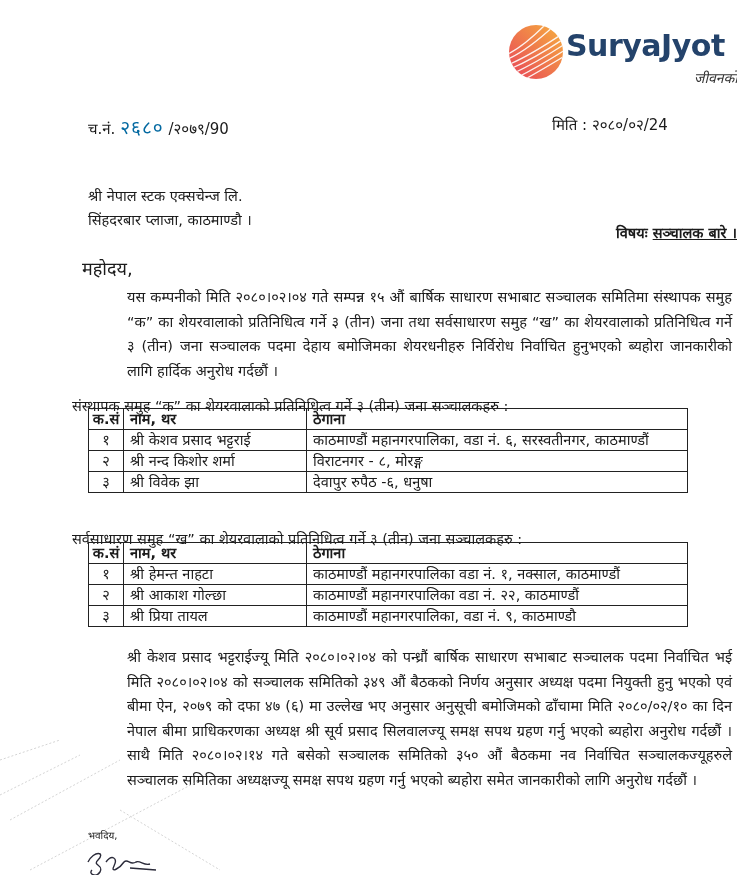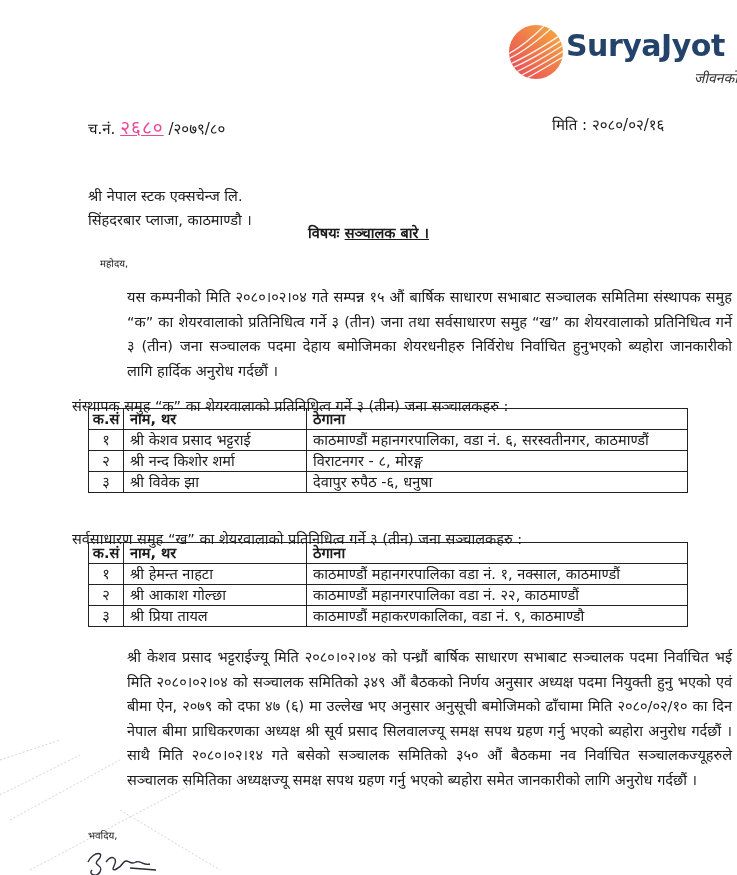--- a/index.html
+++ b/index.html
@@ -12,26 +12,26 @@
   .logo-mark { position: absolute; left: 0; top: 0; width: 56px; height: 56px; }
   .logo-text {
     position: absolute; left: 58px; top: 4px; font-family: "DejaVu Sans", sans-serif;
     font-weight: bold; font-size: 30px; color: #24436b; letter-spacing: -0.5px; white-space: nowrap;
   }
   .logo-tagline {
     position: absolute; left: 186px; top: 44px; font-size: 14px; font-style: italic;
     color: #333; white-space: nowrap;
   }
   .ref { position: absolute; left: 88px; top: 114px; font-size: 15px; white-space: nowrap; }
-  .ref .hand { font-family: "DejaVu Serif", serif; font-size: 19px; color: #ec4899; letter-spacing: 1px; text-decoration: underline; }
+  .ref .hand { font-family: "DejaVu Serif", serif; font-size: 19px; color: #0369a1; letter-spacing: 1px; }
   .date { position: absolute; left: 552px; top: 114px; font-size: 15px; white-space: nowrap; }
   .addr { position: absolute; left: 88px; top: 184px; font-size: 14.5px; line-height: 24px; }
-  .subject { position: absolute; left: 0; width: 737px; top: 222px; text-align: center; font-size: 14.5px; font-weight: bold; }
+  .subject { position: absolute; left: 0; width: 737px; top: 222px; text-align: right; font-size: 14.5px; font-weight: bold; }
   .subject .u { text-decoration: underline; }
-  .salutation { position: absolute; left: 100px; top: 256px; font-size: 10px; }
+  .salutation { position: absolute; left: 82px; top: 256px; font-size: 18px; }
   .para {
     position: absolute; left: 88px; width: 605px; font-size: 14.5px; line-height: 24.5px;
     text-align: justify; text-align-last: left; margin-left: 39px;
   }
   .p1 { top: 285px; }
   .p2 { top: 645px; }
   .cap { position: absolute; left: 72px; font-size: 14.5px; white-space: nowrap; margin-top: 11px; }
   .cap1 { top: 384px; }
   .cap2 { top: 517px; }
   table.dir {
@@ -72,26 +72,26 @@
       <path d="M0 30 Q 16 22 38 0"></path>
     </g>
   </svg>
   <div class="logo-text">SuryaJyot</div>
   <div class="logo-tagline">जीवनको ल</div>
 </div>
 
 <div class="ref">
   <span>च.नं.</span>
   <span class="hand">२६८०</span>
-  <span>/२०७९/८०</span>
+  <span>/२०७९/90</span>
 </div>
 
 <div class="date">
   <span>मिति :</span>
-  <span>२०८०/०२/१६</span>
+  <span>२०८०/०२/24</span>
 </div>
 
 <div class="addr">
   <div>श्री नेपाल स्टक एक्सचेन्ज लि.</div>
   <div>सिंहदरबार प्लाजा, काठमाण्डौ ।</div>
 </div>
 
 <div class="subject">
   <span>विषयः</span>
   <span class="u">सञ्चालक बारे ।</span>
@@ -141,21 +141,21 @@
     <td>काठमाण्डौं महानगरपालिका वडा नं. १, नक्साल, काठमाण्डौं</td>
   </tr>
   <tr>
     <td class="c1">२</td>
     <td class="c2">श्री आकाश गोल्छा</td>
     <td>काठमाण्डौं महानगरपालिका वडा नं. २२, काठमाण्डौं</td>
   </tr>
   <tr>
     <td class="c1">३</td>
     <td class="c2">श्री प्रिया तायल</td>
-    <td>काठमाण्डौं महाकरणकालिका, वडा नं. ९, काठमाण्डौ</td>
+    <td>काठमाण्डौं महानगरपालिका, वडा नं. ९, काठमाण्डौ</td>
   </tr>
 </tbody>
   </table>
 
 <div class="para p2">श्री केशव प्रसाद भट्टराईज्यू मिति २०८०।०२।०४ को पन्ध्रौं बार्षिक साधारण सभाबाट सञ्चालक पदमा निर्वाचित भई मिति २०८०।०२।०४ को सञ्चालक समितिको ३४९ औं बैठकको निर्णय अनुसार अध्यक्ष पदमा नियुक्ती हुनु भएको एवं बीमा ऐन, २०७९ को दफा ४७ (६) मा उल्लेख भए अनुसार अनुसूची बमोजिमको ढाँचामा मिति २०८०/०२/१० का दिन नेपाल बीमा प्राधिकरणका अध्यक्ष श्री सूर्य प्रसाद सिलवालज्यू समक्ष सपथ ग्रहण गर्नु भएको ब्यहोरा अनुरोध गर्दछौं । साथै मिति २०८०।०२।१४ गते बसेको सञ्चालक समितिको ३५० औं बैठकमा नव निर्वाचित सञ्चालकज्यूहरुले सञ्चालक समितिका अध्यक्षज्यू समक्ष सपथ ग्रहण गर्नु भएको ब्यहोरा समेत जानकारीको लागि अनुरोध गर्दछौं ।</div>
 
 <svg class="stamp" viewBox="0 0 300 175">
   <g stroke="#c9c9c9" stroke-width="0.8" fill="none" stroke-dasharray="2 2">
     <path d="M0 60 L 60 40"></path>
     <path d="M10 120 L 120 60"></path>

